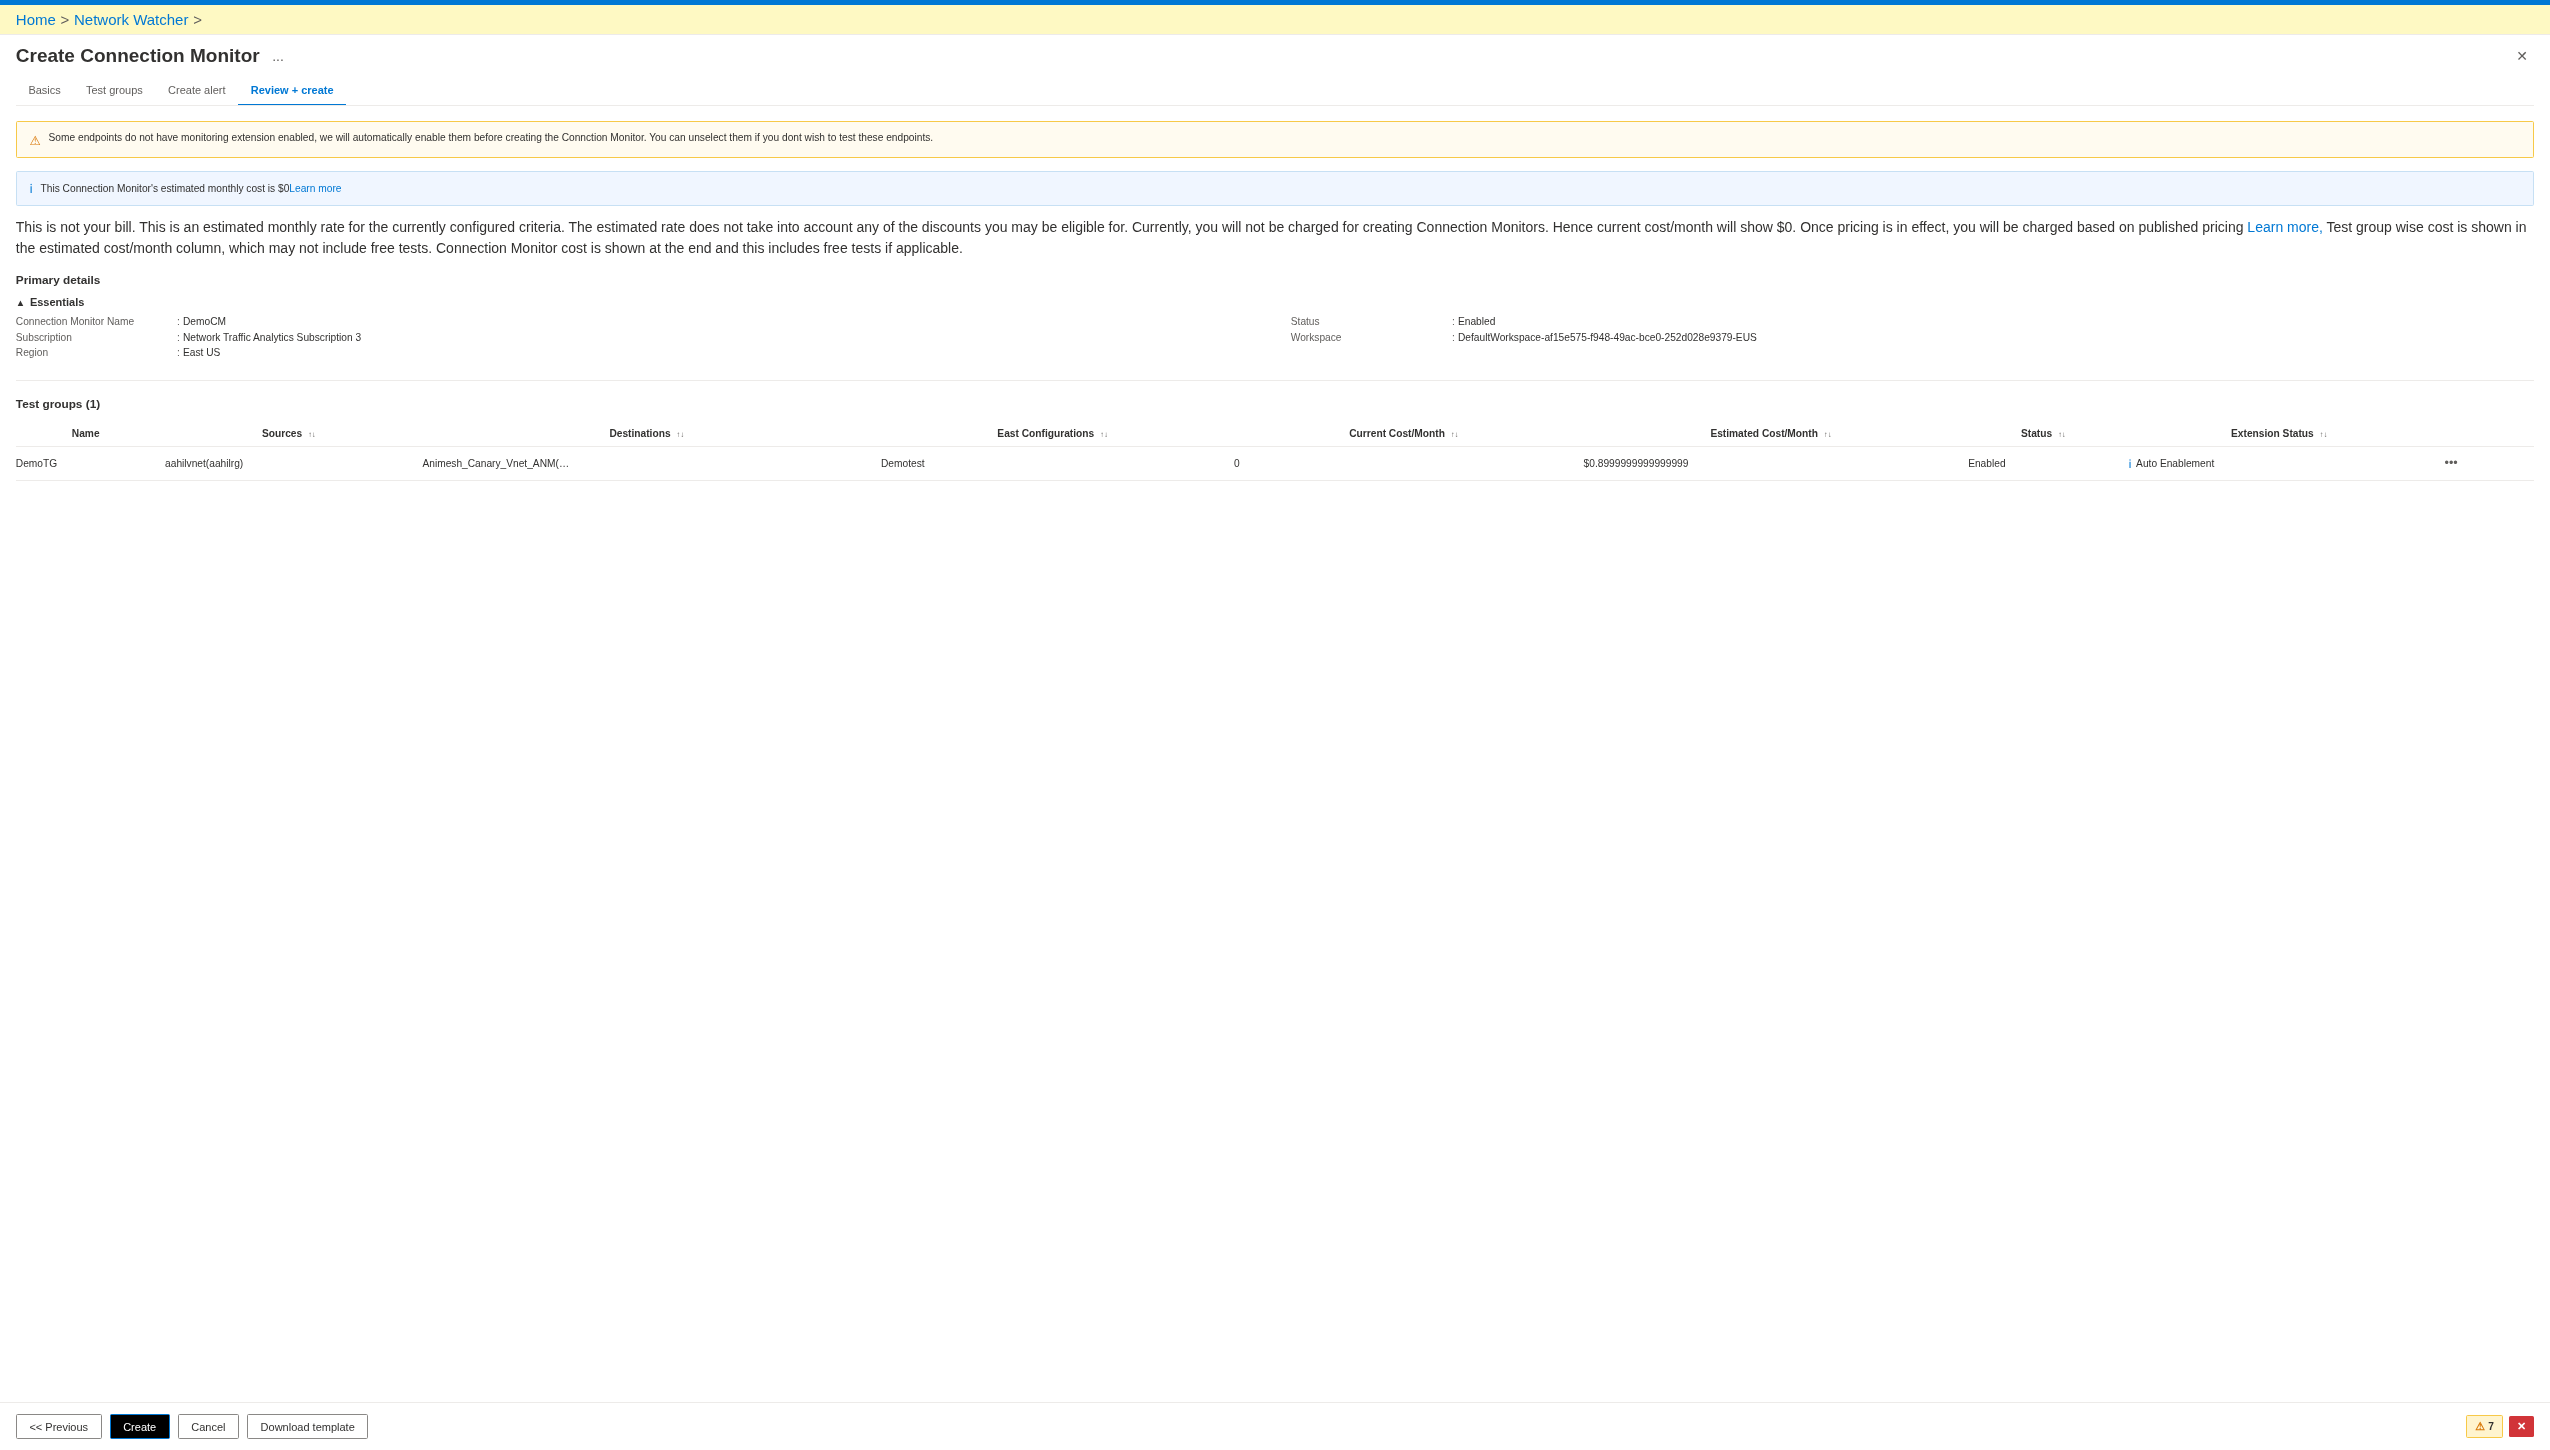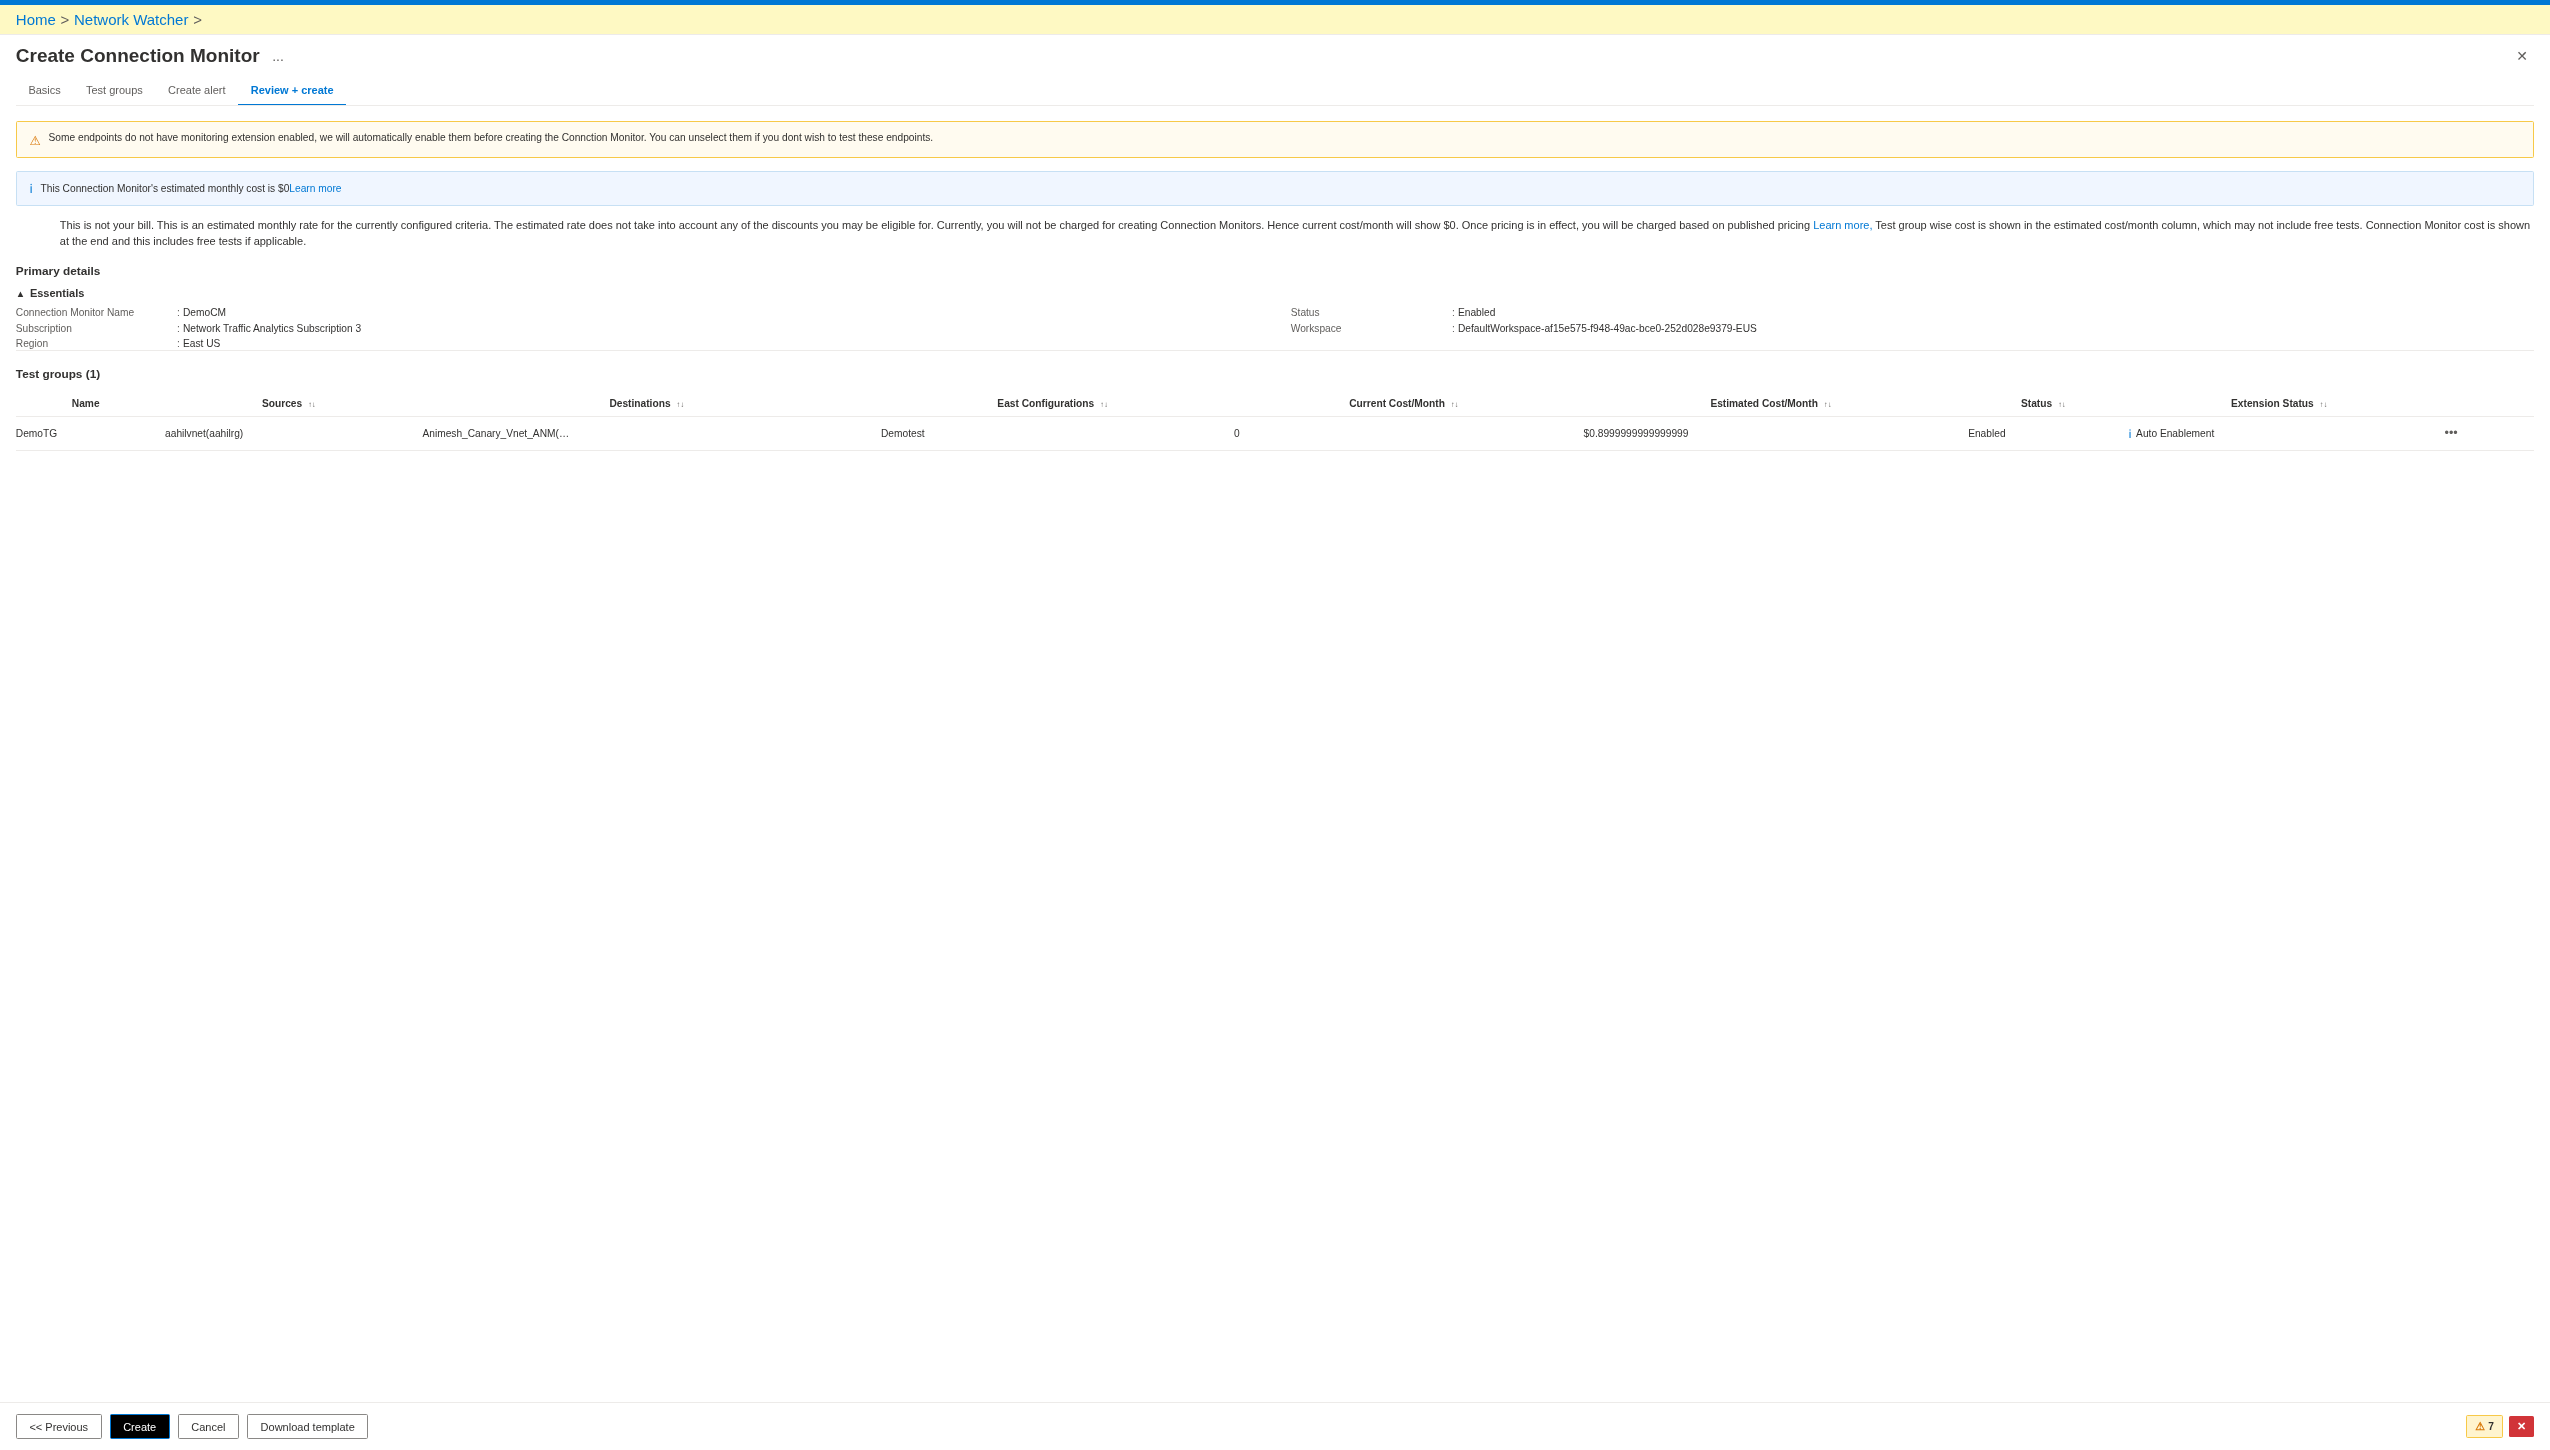--- a/index.html
+++ b/index.html
@@ -122,25 +122,24 @@
       border-radius: 1.6px;
       margin-bottom: 11px;
       font-size: 10.2px;
       color: #323130;
     }
     .info-icon { font-size: 12.6px; color: #0078d4; flex-shrink: 0; }
     .info-banner a { color: #0078d4; text-decoration: none; }
 
     
     .description-text {
-      font-size: 11px;
+      font-size: 14px;
       color: #323130;
       line-height: 1.5;
       margin-bottom: 14px;
-      margin-left: 44px;
     }
     .description-text a { color: #0078d4; text-decoration: none; }
 
     
     .section-heading {
       font-size: 11.8px;
       font-weight: 600;
       color: #323130;
       margin-bottom: 9.5px;
     }
@@ -156,21 +155,21 @@
       margin-bottom: 7.9px;
       cursor: pointer;
     }
     .chevron { font-size: 9.5px; }
 
     .essentials-grid {
       display: grid;
       grid-template-columns: 1fr 1fr;
       gap: 4.7px 31.5px;
       margin-bottom: 15.8px;
-      padding-bottom: 1px;
+      padding-bottom: 22px;
       border-bottom: 0.8px solid #edebe9;
     }
     .essentials-row {
       display: flex;
       align-items: baseline;
       gap: 3.2px;
       font-size: 10.2px;
     }
     .essentials-label {
       color: #605e5c;

